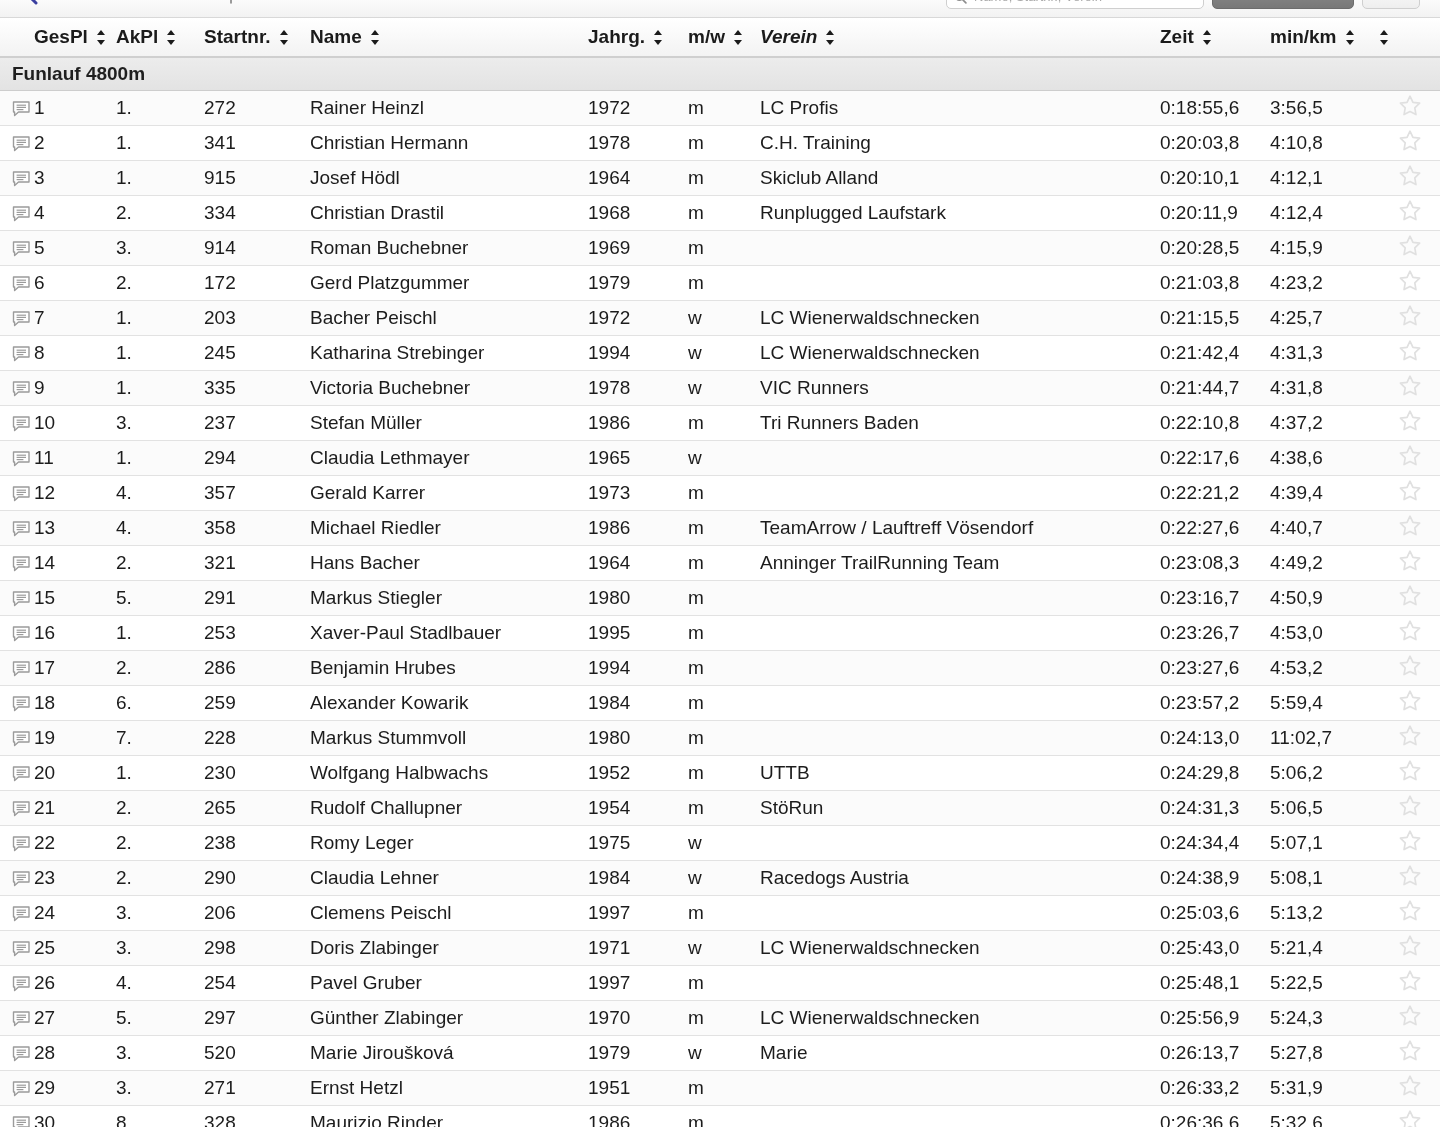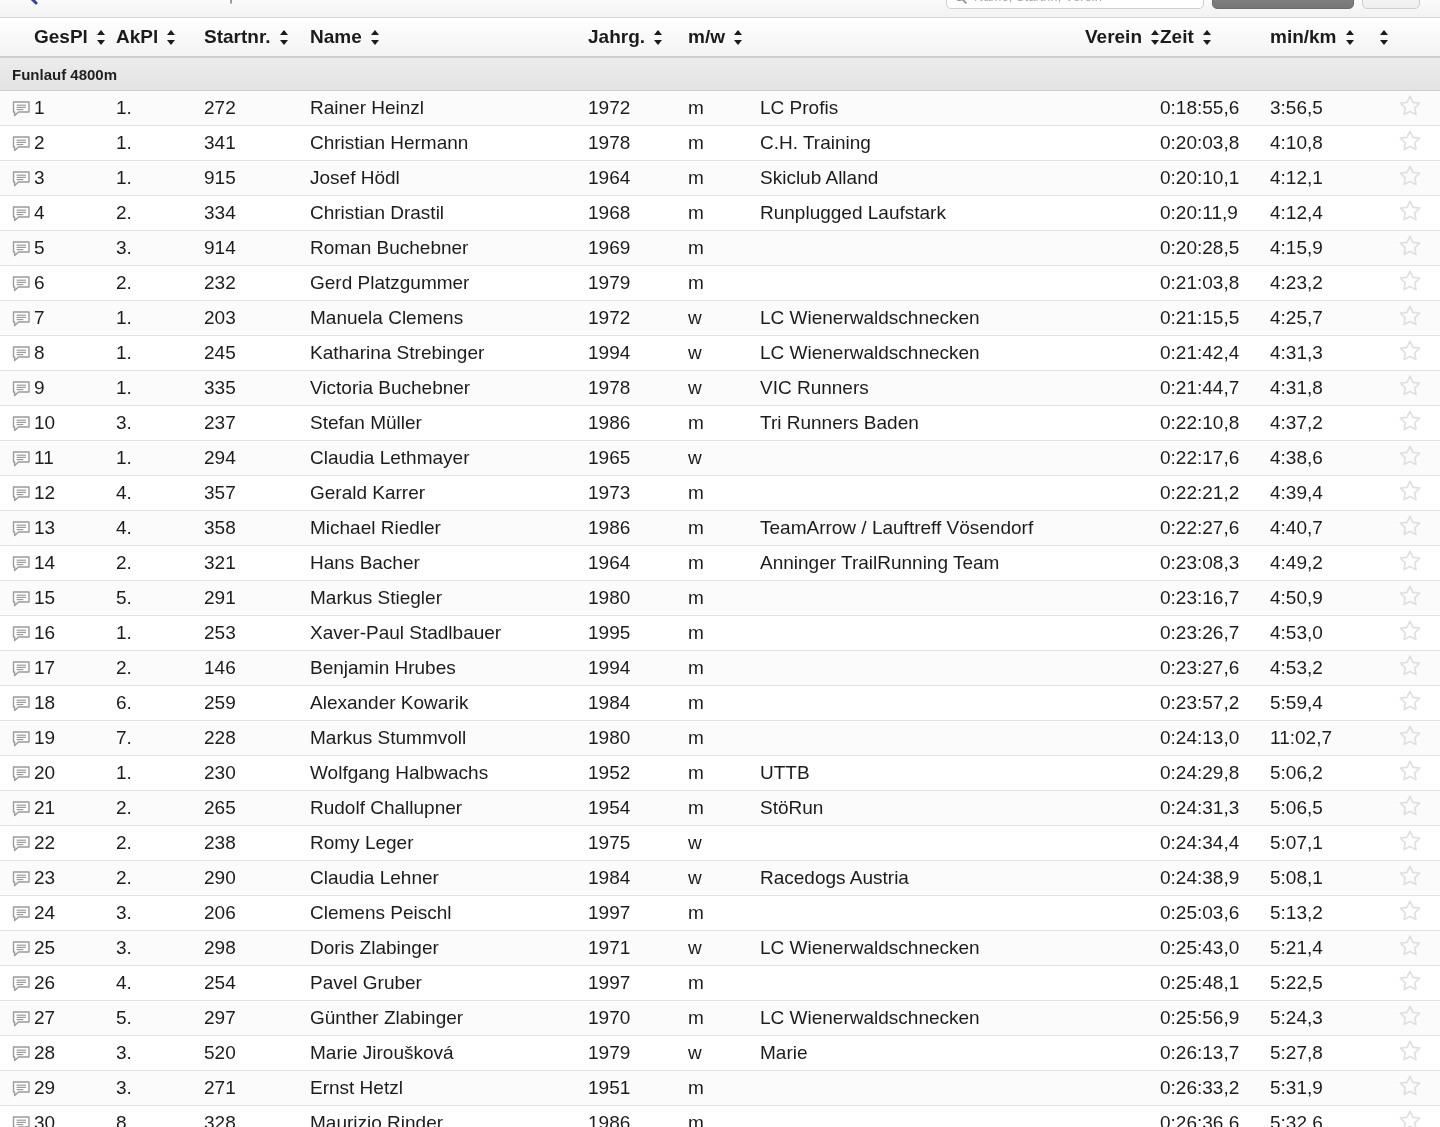--- a/index.html
+++ b/index.html
@@ -188,21 +188,21 @@
   .c-zeit   { width: 110px; }
   .c-minkm  { width: 110px; }
   .c-star   { width: 60px; }
 
   .grouprow td {
     background: linear-gradient(to bottom, #ececec 0%, #e3e3e3 100%);
     border-bottom: 1px solid #cdcdcd;
     border-top: 1px solid #dedede;
     height: 32px;
     padding: 0 0 0 12px;
-    font-size: 15px;
+    font-size: 19px;
     font-weight: bold;
     color: #1f1f1f;
   }
 
   tbody tr.datarow td {
     height: 34px;
     border-bottom: 1px solid #e2e2e2;
     font-size: 19px;
     color: #1c1c1c;
     padding: 0;
@@ -320,21 +320,21 @@
       </th>
 
       <th>
         <div class="hd">
           <span class="lbl">m/w</span>
           <span class="sorter"></span>
         </div>
       </th>
 
       <th>
-        <div class="hd" style="justify-content:flex-end;">
+        <div class="hd" style="justify-content:flex-start;font-style:italic;">
           <span class="lbl">Verein</span>
           <span class="sorter"></span>
         </div>
       </th>
 
       <th>
         <div class="hd">
           <span class="lbl">Zeit</span>
           <span class="sorter"></span>
         </div>
@@ -461,42 +461,42 @@
       </tr>
       <tr class="datarow">
         <td class="cell-icon"><span class="comment-icon"><svg viewBox="0 0 19 16" width="19" height="16" aria-hidden="true">
               <path d="M1.5 1 H17 V11 H6.5 L2.6 14.6 V11 H1.5 Z" fill="#fff" stroke="currentColor" stroke-width="1.4" stroke-linejoin="round"></path>
               <line x1="4.6" y1="4.2" x2="14" y2="4.2" stroke="currentColor" stroke-width="1.2"></line>
               <line x1="4.6" y1="6.4" x2="14" y2="6.4" stroke="currentColor" stroke-width="1.2"></line>
               <line x1="4.6" y1="8.6" x2="11.4" y2="8.6" stroke="currentColor" stroke-width="1.2"></line>
             </svg></span></td>
         <td>6</td>
         <td>2.</td>
-        <td>232</td>
+        <td>172</td>
         <td>Gerd Platzgummer</td>
         <td>1979</td>
         <td>m</td>
         <td></td>
         <td>0:21:03,8</td>
         <td>4:23,2</td>
         <td class="cell-star"><span class="star-icon"><svg viewBox="0 0 24 23" width="24" height="23" aria-hidden="true">
               <path d="M12 2.2 L14.95 8.3 L21.6 9.2 L16.8 13.9 L17.95 20.6 L12 17.4 L6.05 20.6 L7.2 13.9 L2.4 9.2 L9.05 8.3 Z" fill="none" stroke="currentColor" stroke-width="1.7" stroke-linejoin="round"></path>
             </svg></span></td>
       </tr>
       <tr class="datarow">
         <td class="cell-icon"><span class="comment-icon"><svg viewBox="0 0 19 16" width="19" height="16" aria-hidden="true">
               <path d="M1.5 1 H17 V11 H6.5 L2.6 14.6 V11 H1.5 Z" fill="#fff" stroke="currentColor" stroke-width="1.4" stroke-linejoin="round"></path>
               <line x1="4.6" y1="4.2" x2="14" y2="4.2" stroke="currentColor" stroke-width="1.2"></line>
               <line x1="4.6" y1="6.4" x2="14" y2="6.4" stroke="currentColor" stroke-width="1.2"></line>
               <line x1="4.6" y1="8.6" x2="11.4" y2="8.6" stroke="currentColor" stroke-width="1.2"></line>
             </svg></span></td>
         <td>7</td>
         <td>1.</td>
         <td>203</td>
-        <td>Manuela Clemens</td>
+        <td>Bacher Peischl</td>
         <td>1972</td>
         <td>w</td>
         <td>LC Wienerwaldschnecken</td>
         <td>0:21:15,5</td>
         <td>4:25,7</td>
         <td class="cell-star"><span class="star-icon"><svg viewBox="0 0 24 23" width="24" height="23" aria-hidden="true">
               <path d="M12 2.2 L14.95 8.3 L21.6 9.2 L16.8 13.9 L17.95 20.6 L12 17.4 L6.05 20.6 L7.2 13.9 L2.4 9.2 L9.05 8.3 Z" fill="none" stroke="currentColor" stroke-width="1.7" stroke-linejoin="round"></path>
             </svg></span></td>
       </tr>
       <tr class="datarow">
@@ -681,21 +681,21 @@
       </tr>
       <tr class="datarow">
         <td class="cell-icon"><span class="comment-icon"><svg viewBox="0 0 19 16" width="19" height="16" aria-hidden="true">
               <path d="M1.5 1 H17 V11 H6.5 L2.6 14.6 V11 H1.5 Z" fill="#fff" stroke="currentColor" stroke-width="1.4" stroke-linejoin="round"></path>
               <line x1="4.6" y1="4.2" x2="14" y2="4.2" stroke="currentColor" stroke-width="1.2"></line>
               <line x1="4.6" y1="6.4" x2="14" y2="6.4" stroke="currentColor" stroke-width="1.2"></line>
               <line x1="4.6" y1="8.6" x2="11.4" y2="8.6" stroke="currentColor" stroke-width="1.2"></line>
             </svg></span></td>
         <td>17</td>
         <td>2.</td>
-        <td>146</td>
+        <td>286</td>
         <td>Benjamin Hrubes</td>
         <td>1994</td>
         <td>m</td>
         <td></td>
         <td>0:23:27,6</td>
         <td>4:53,2</td>
         <td class="cell-star"><span class="star-icon"><svg viewBox="0 0 24 23" width="24" height="23" aria-hidden="true">
               <path d="M12 2.2 L14.95 8.3 L21.6 9.2 L16.8 13.9 L17.95 20.6 L12 17.4 L6.05 20.6 L7.2 13.9 L2.4 9.2 L9.05 8.3 Z" fill="none" stroke="currentColor" stroke-width="1.7" stroke-linejoin="round"></path>
             </svg></span></td>
       </tr>

